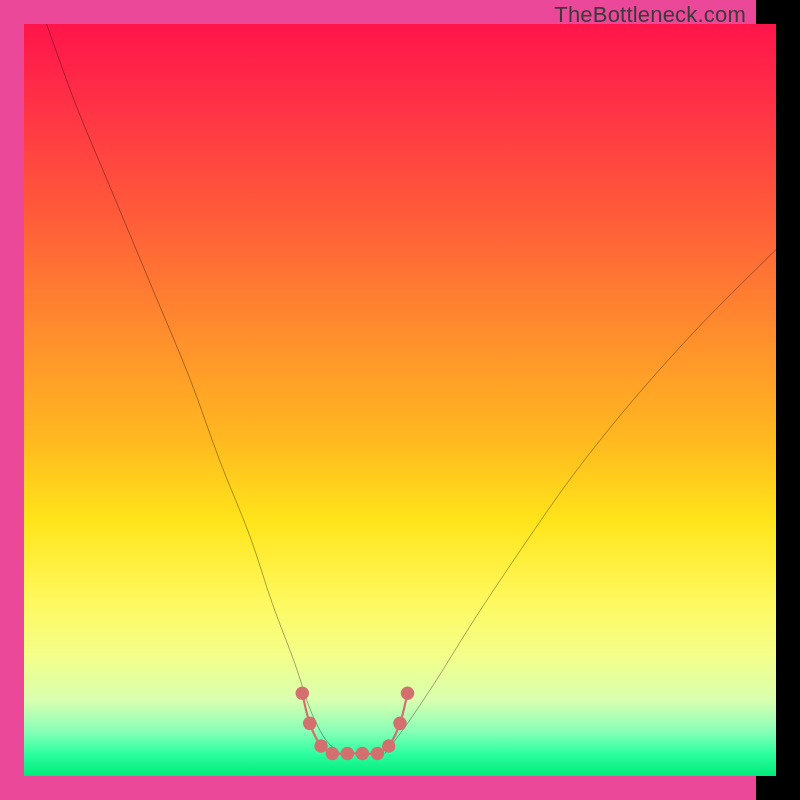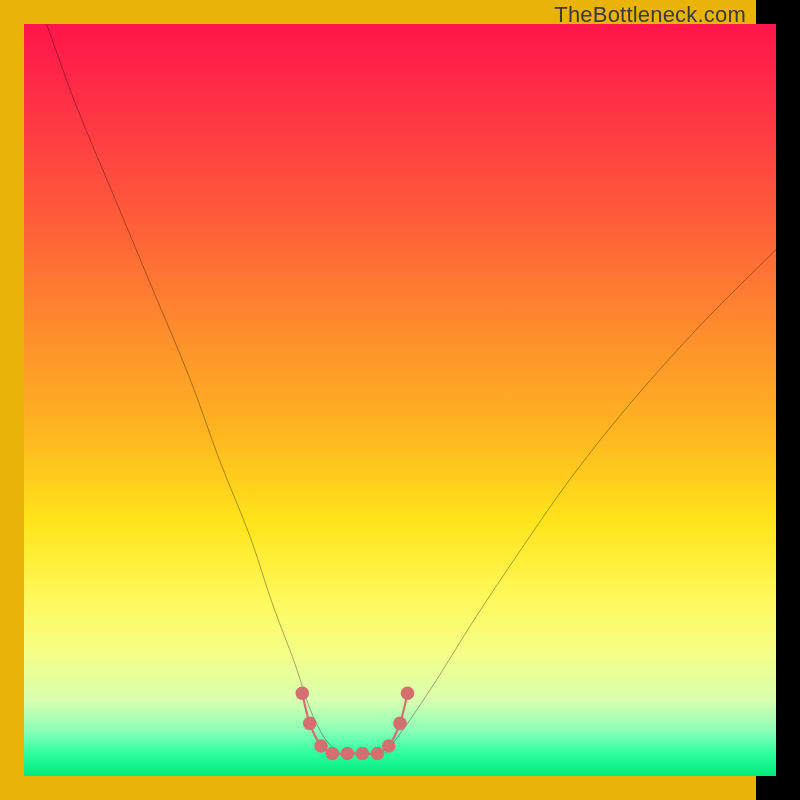--- a/index.html
+++ b/index.html
@@ -8,21 +8,21 @@
     width: 800px;
     height: 800px;
     background: #000;
     font-family: Arial, Helvetica, sans-serif;
     overflow: hidden;
   }
   .frame {
     position: absolute;
     top: 0; left: 0;
     width: 756px; height: 800px;
-    background: #eab308;
+    background: #ec4899;
   }
   .plot {
     position: absolute;
     top: 24px;
     left: 24px;
     width: 752px;
     height: 752px;
     
     background: linear-gradient(
       to bottom,

